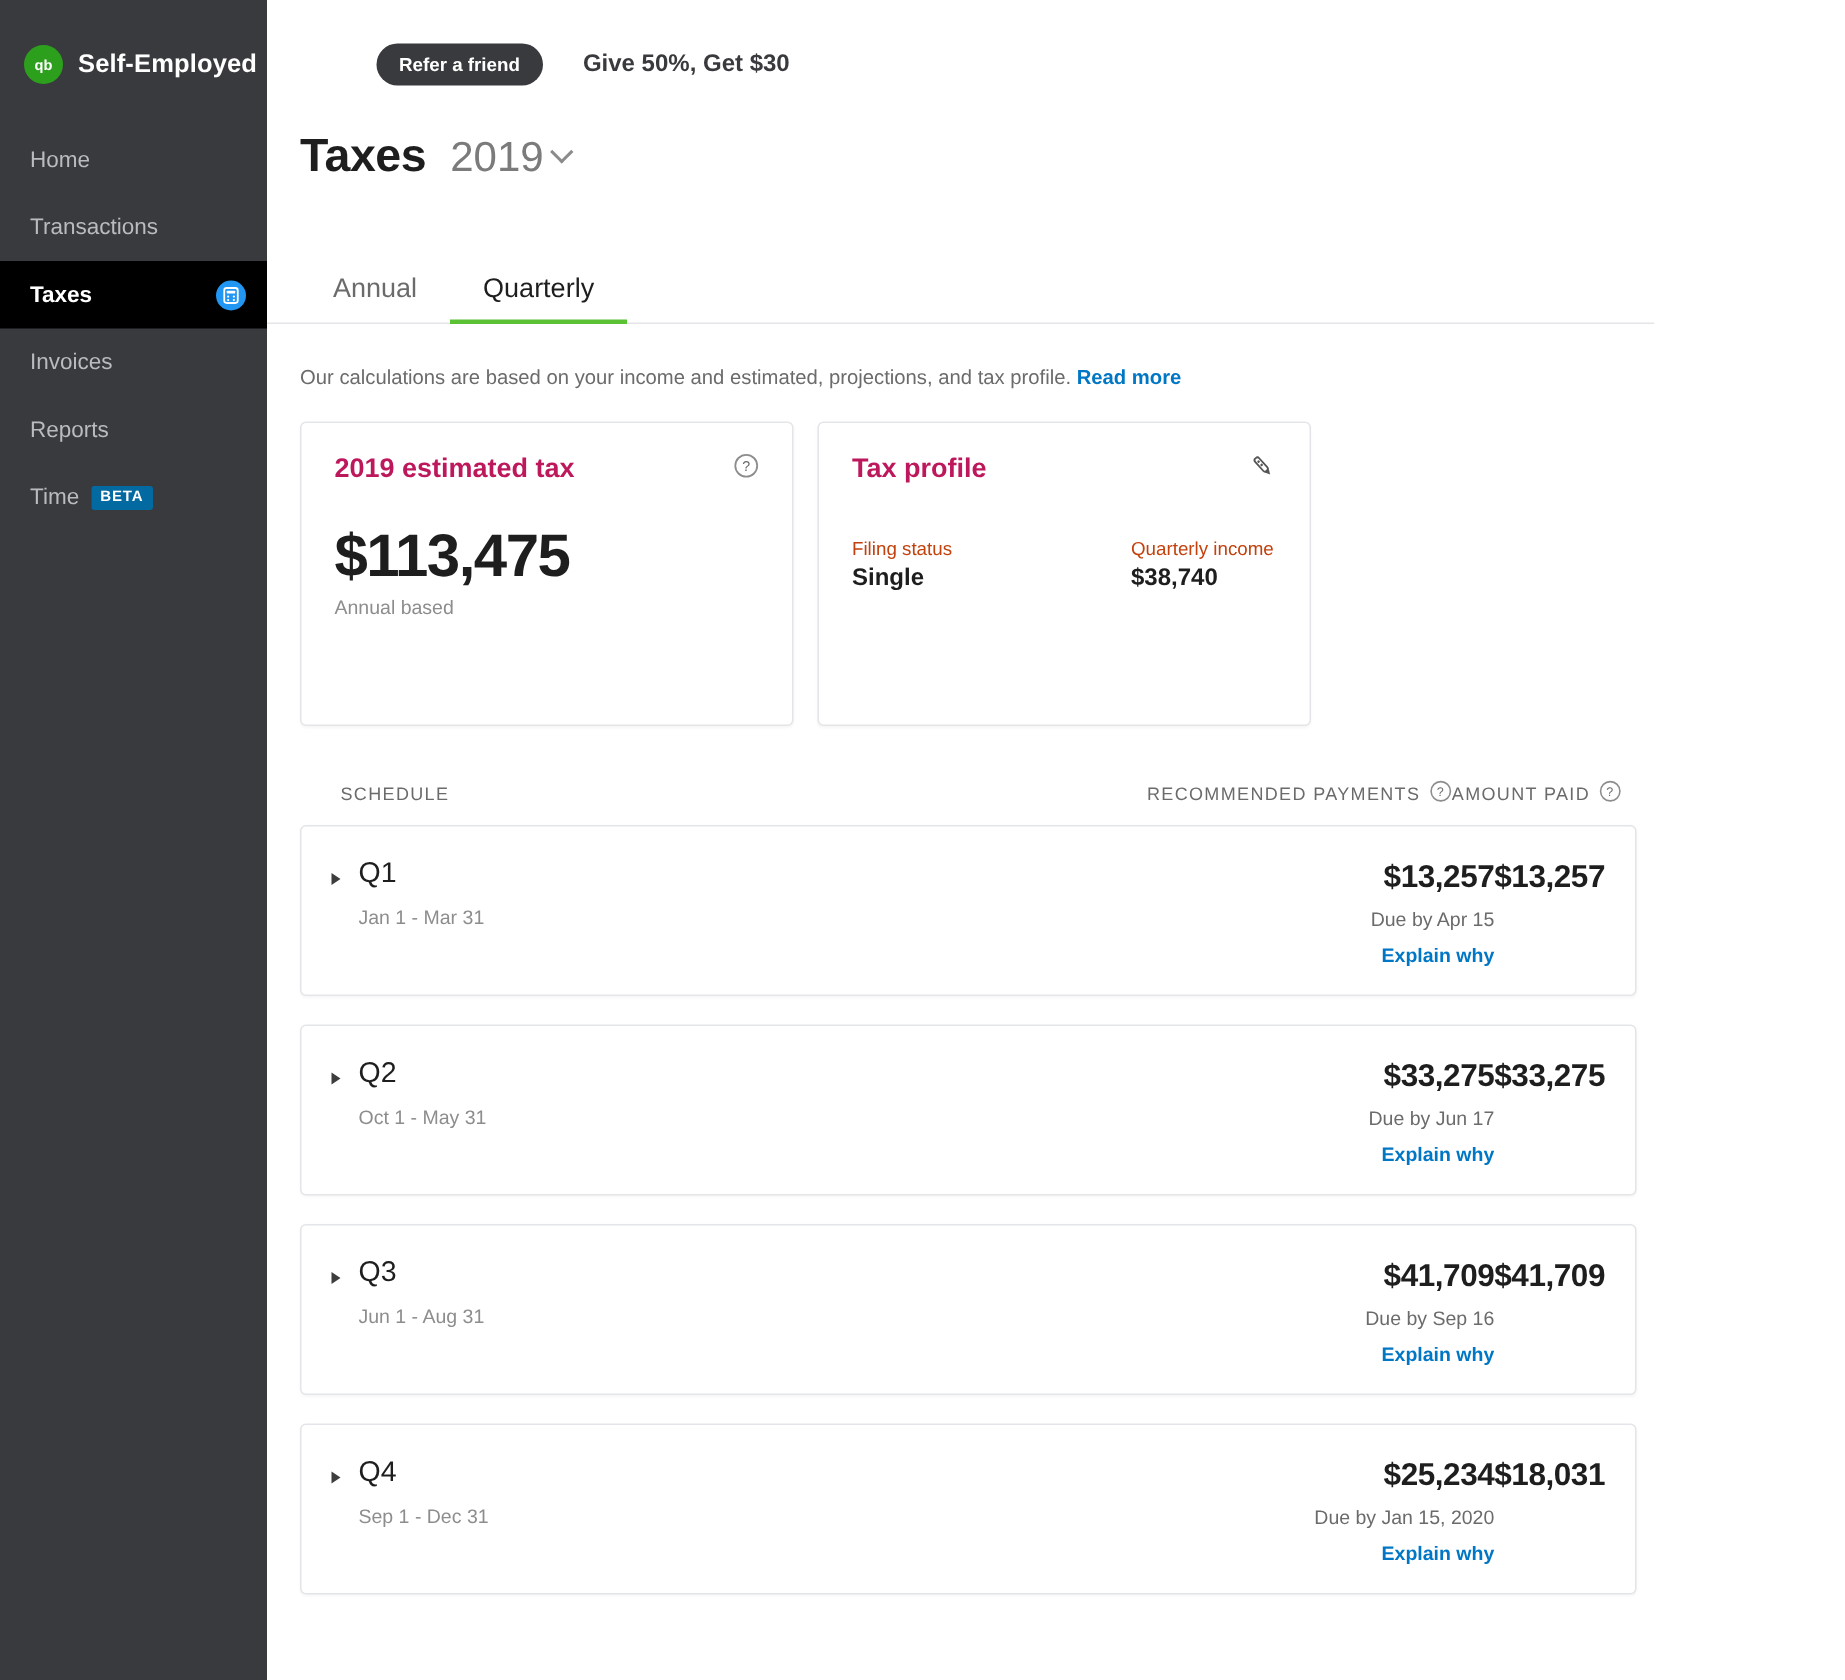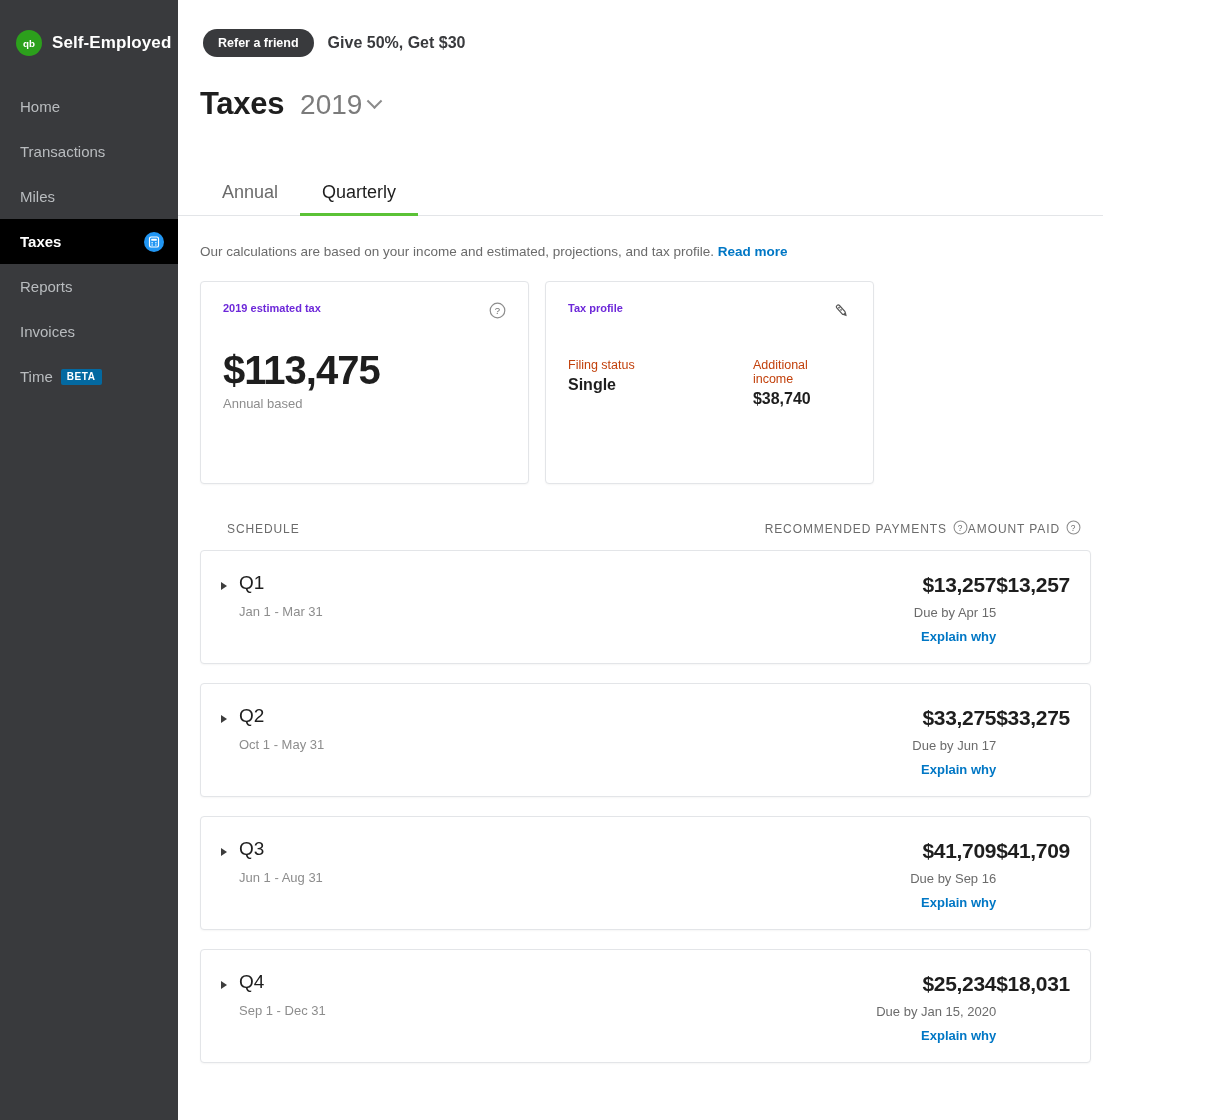--- a/index.html
+++ b/index.html
@@ -82,23 +82,24 @@
   .main {
     flex: 1 1 auto;
     height: 1120px;
     background: #ffffff;
     position: relative;
     overflow: hidden;
   }
   .topbar {
     display: flex;
     align-items: center;
-    gap: 14px;
+    gap: 27px;
     padding: 21px 0 0 25px;
     height: 64px;
+    margin-left: 48px;
   }
   .refer-pill {
     background: #393a3d;
     color: #ffffff;
     border: none;
     border-radius: 16px;
     font-size: 12.5px;
     font-weight: 700;
     padding: 7px 15px;
     cursor: pointer;
@@ -198,23 +199,23 @@
     height: 203px;
     padding: 20px 22px;
     position: relative;
   }
   .card-head {
     display: flex;
     justify-content: space-between;
     align-items: flex-start;
   }
   .card-title {
-    font-size: 11px;
-    font-weight: 700;
-    color: #6d28d9;
+    font-size: 18px;
+    font-weight: 700;
+    color: #be185d;
   }
   .help-icon, .pencil-icon { cursor: pointer; display:block; }
   .big-amount {
     font-size: 40px;
     font-weight: 700;
     color: #1e1e1e;
     letter-spacing: -1px;
     margin-top: 26px;
     line-height: 1.05;
   }
@@ -346,50 +347,45 @@
 
     <nav class="nav">
       <div class="nav-item">
         <span class="nav-label-wrap">
             <span>Home</span>
           </span>
       </div>
       <div class="nav-item">
         <span class="nav-label-wrap">
             <span>Transactions</span>
-          </span>
-      </div>
-      <div class="nav-item">
-        <span class="nav-label-wrap">
-            <span>Miles</span>
           </span>
       </div>
       <div class="nav-item active">
         <span class="nav-label-wrap">
             <span>Taxes</span>
           </span>
         <span class="nav-icon-badge">
           <svg width="12" height="12" viewBox="0 0 12 12" aria-hidden="true">
             <rect x="1.5" y="1" width="9" height="10" rx="1.6" fill="none" stroke="#ffffff" stroke-width="1.2"></rect>
             <rect x="3.2" y="2.8" width="5.6" height="1.9" rx="0.4" fill="#ffffff"></rect>
             <circle cx="4.1" cy="6.7" r="0.75" fill="#ffffff"></circle>
             <circle cx="7.9" cy="6.7" r="0.75" fill="#ffffff"></circle>
             <circle cx="4.1" cy="9" r="0.75" fill="#ffffff"></circle>
             <circle cx="7.9" cy="9" r="0.75" fill="#ffffff"></circle>
           </svg>
         </span>
       </div>
       <div class="nav-item">
         <span class="nav-label-wrap">
-            <span>Reports</span>
+            <span>Invoices</span>
           </span>
       </div>
       <div class="nav-item">
         <span class="nav-label-wrap">
-            <span>Invoices</span>
+            <span>Reports</span>
           </span>
       </div>
       <div class="nav-item">
         <span class="nav-label-wrap">
           <span>Time</span>
           <span class="beta-badge">BETA</span>
         </span>
       </div>
     </nav>
   </aside>
@@ -448,21 +444,21 @@
               </g>
             </svg>
           </span>
         </div>
         <div class="profile-grid">
           <div class="profile-col">
             <div class="profile-key">Filing status</div>
             <div class="profile-val">Single</div>
           </div>
           <div class="profile-col second">
-            <div class="profile-key">Additional income</div>
+            <div class="profile-key">Quarterly income</div>
             <div class="profile-val">$38,740</div>
           </div>
         </div>
       </div>
 
     </section>
 
     <div class="table-head">
       <div class="th th-schedule">
         <span>SCHEDULE</span>

